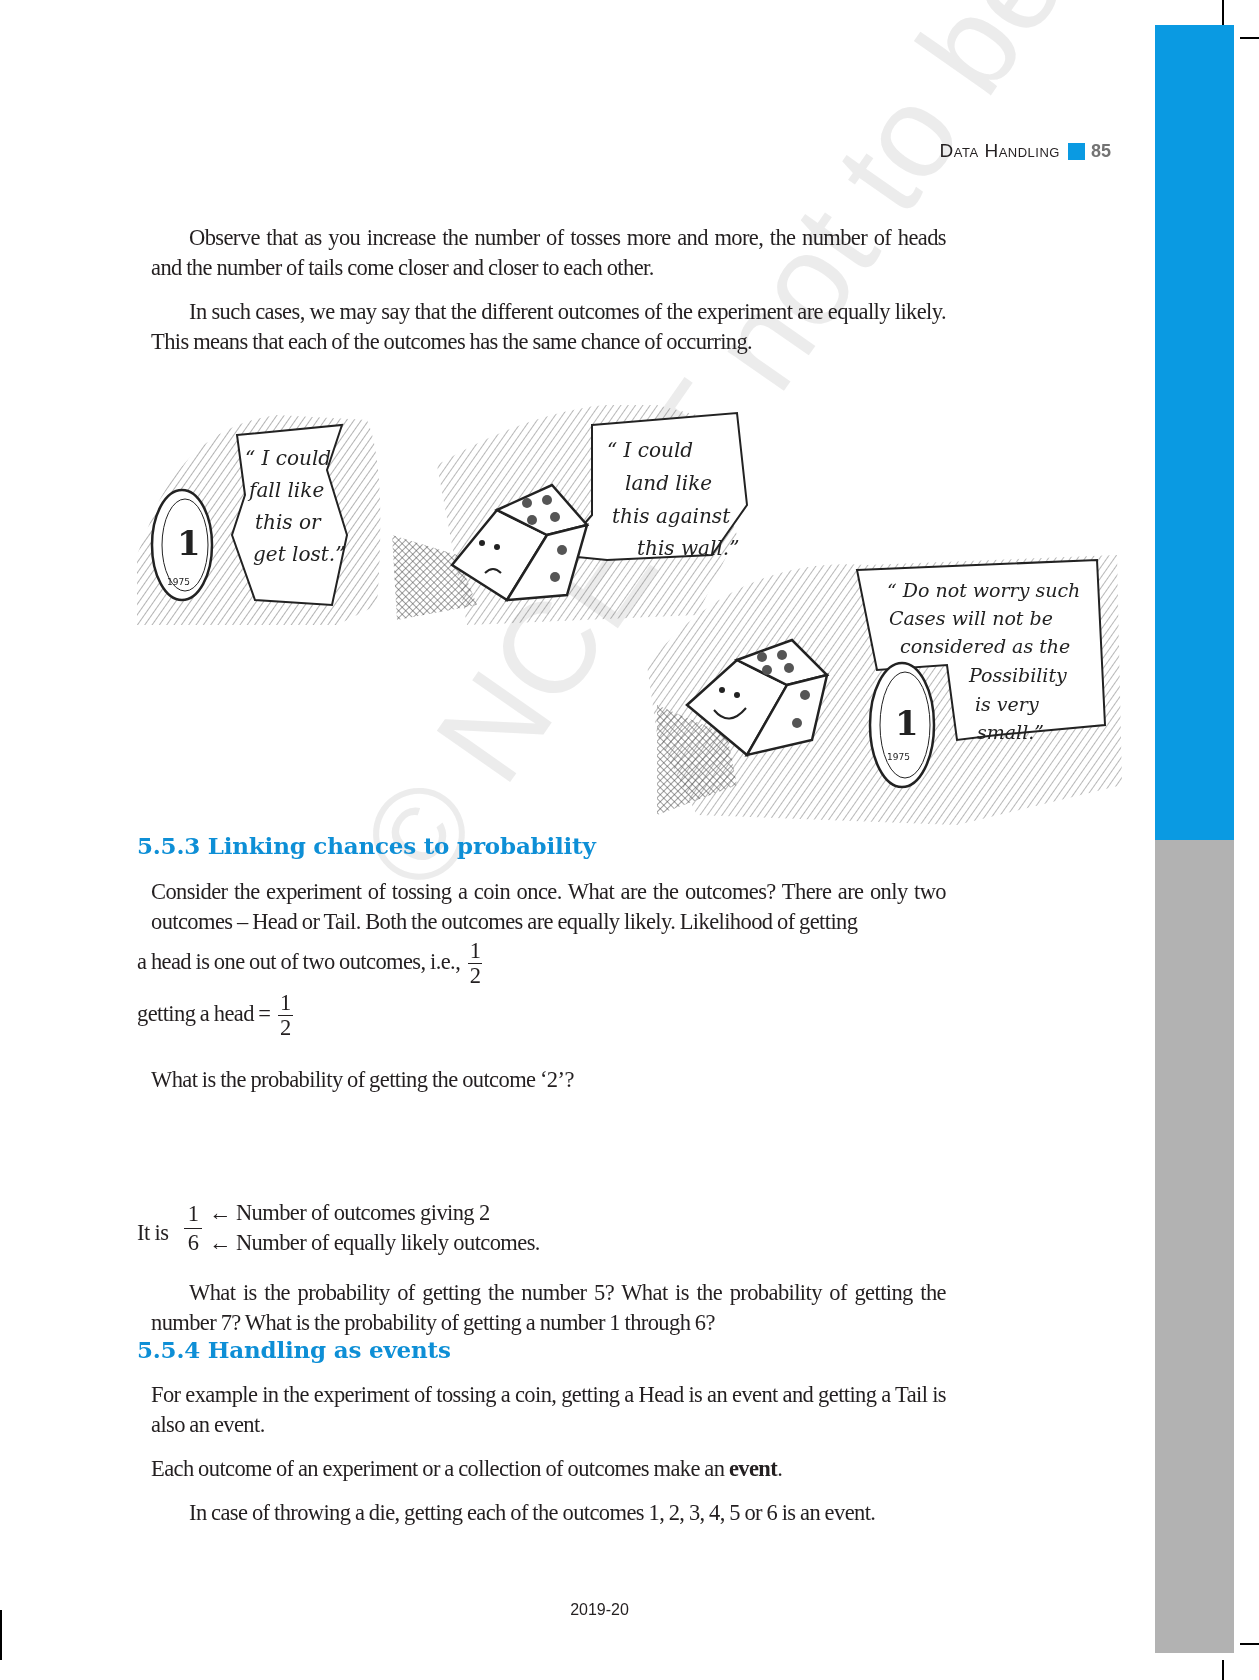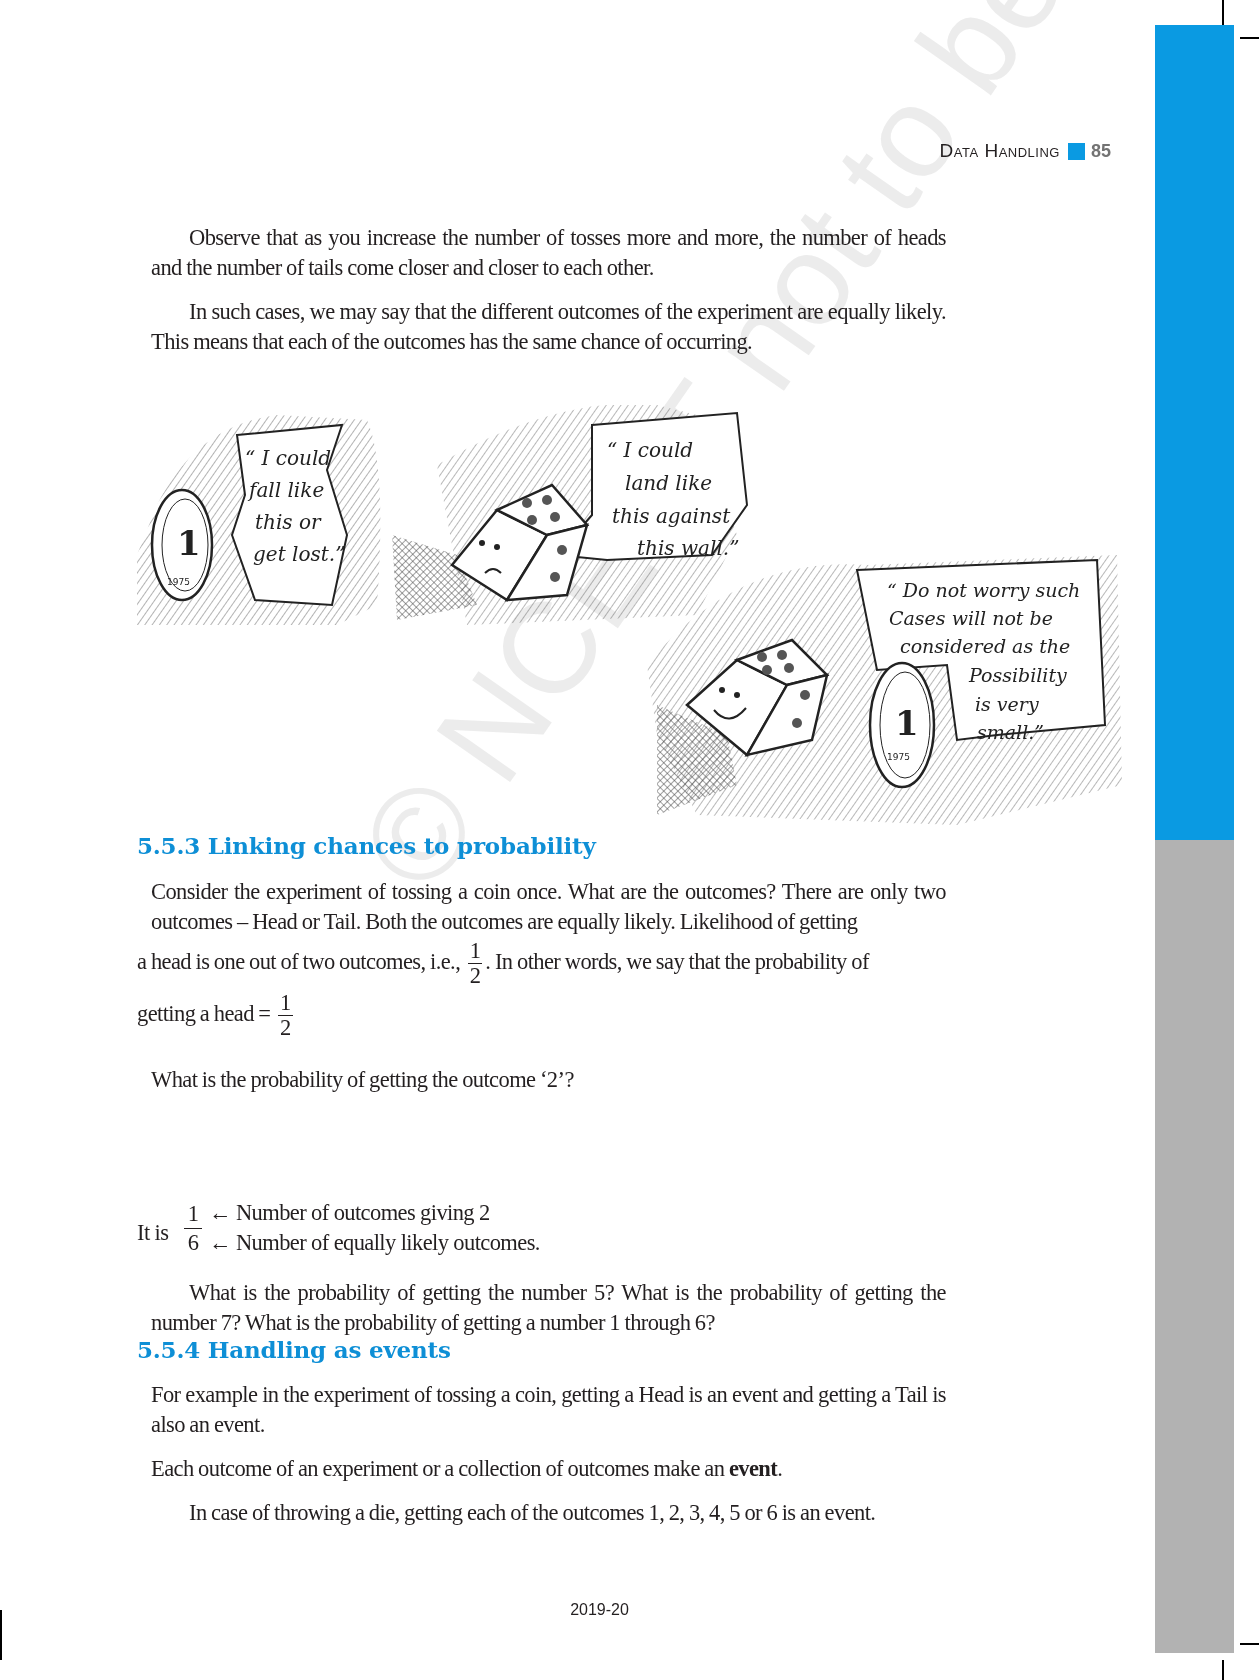--- a/index.html
+++ b/index.html
@@ -160,21 +160,21 @@
 
 <div class="text" style="top:863px;">
   <p class="p just">Consider the experiment of tossing a coin once. What are the outcomes? There are only two outcomes – Head or Tail. Both the outcomes are equally likely. Likelihood of getting</p>
 </div>
 
 <div class="text" style="top:939px;">
   <span>a head is one out of two outcomes, i.e.,</span>
   <span class="frac">
     <span class="num">1</span>
     <span class="den">2</span>
-  </span><span>. In other words, we say that the probability of</span>
+  </span>
 </div>
 
 <div class="text" style="top:991px;">
   <span>getting a head =</span>
   <span class="frac">
     <span class="num">1</span>
     <span class="den">2</span>
   </span>
 </div>
 

